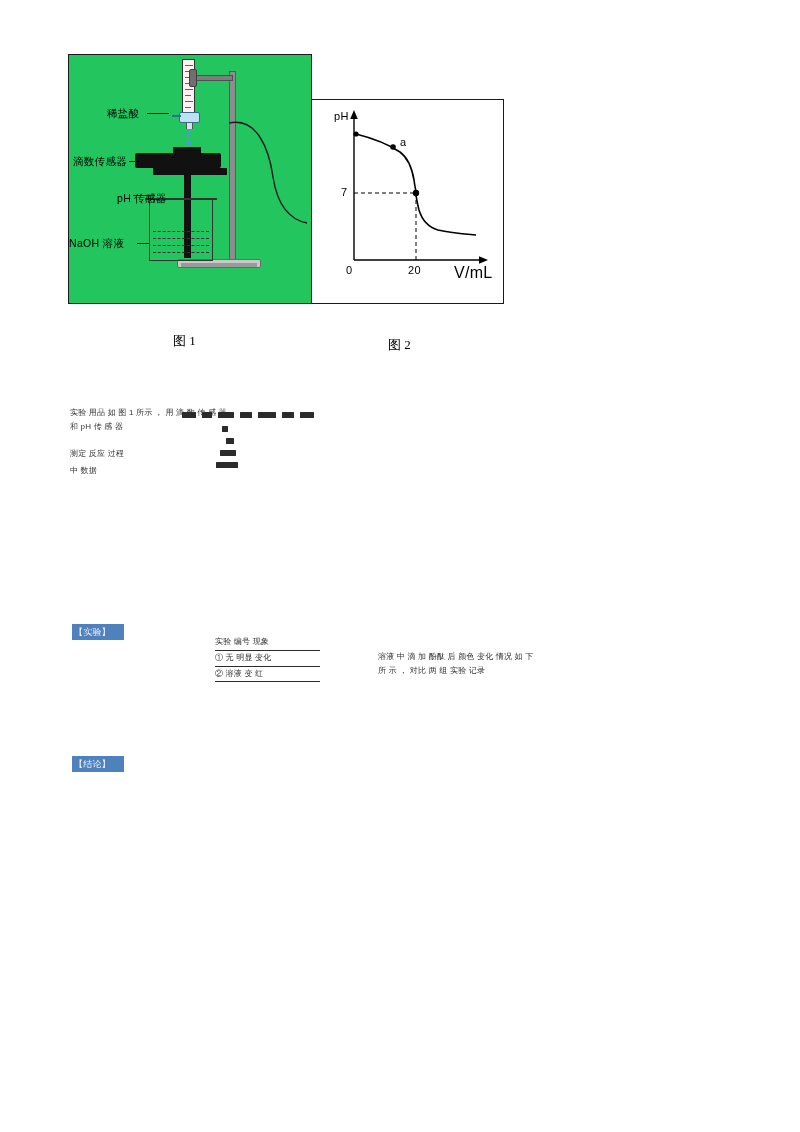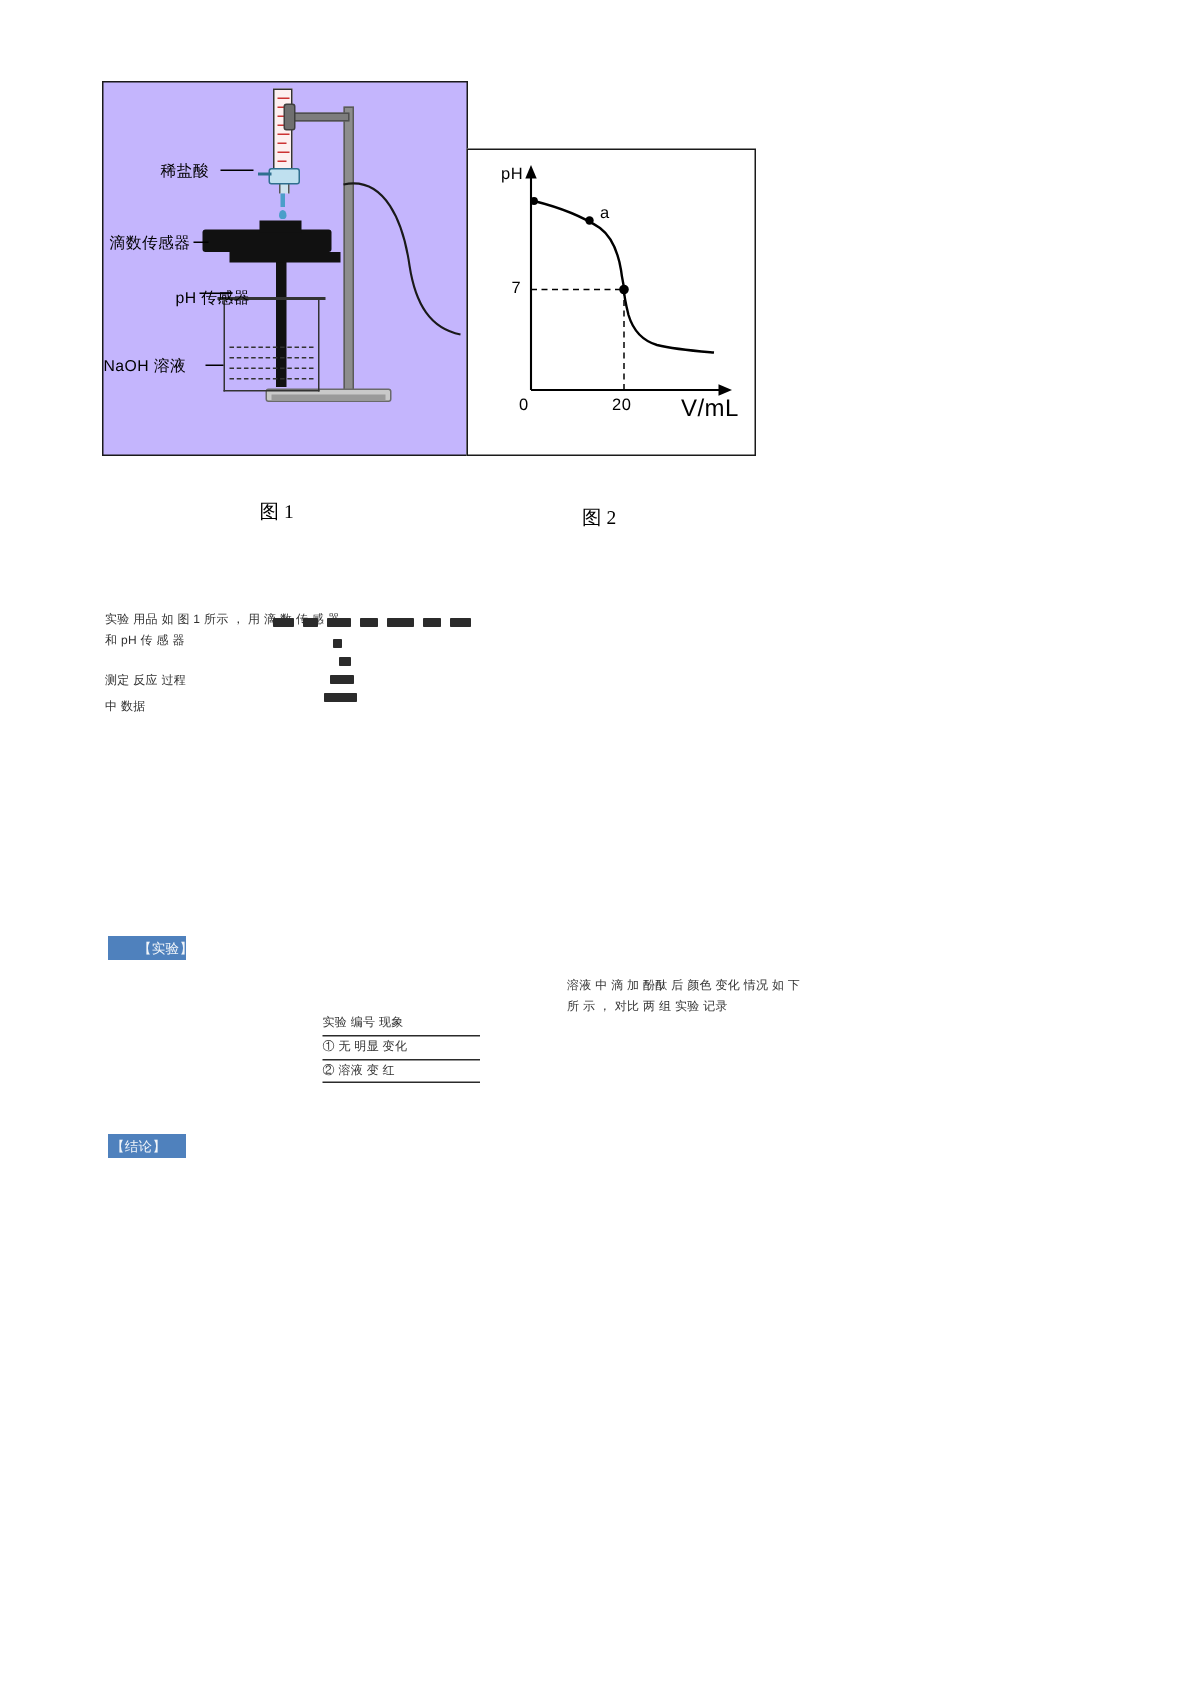--- a/index.html
+++ b/index.html
@@ -24,21 +24,21 @@
     width: 436px;
     height: 250px;
   }
 
   #fig1-panel {
     position: absolute;
     left: 0;
     top: 0;
     width: 244px;
     height: 250px;
-    background: #c4b5fd;
+    background: #22c55e;
     border: 1px solid #1a1a1a;
     box-sizing: border-box;
     text-align: center;
   }
 
   #fig2-panel {
     position: absolute;
     left: 243px;
     top: 45px;
     width: 193px;
@@ -226,23 +226,23 @@
     <div class="blob" style="left:76px;top:4px;  width:18px; height:6px;"></div>
     <div class="blob" style="left:100px;top:4px; width:12px; height:6px;"></div>
     <div class="blob" style="left:118px;top:4px; width:14px; height:6px;"></div>
     <div class="blob" style="left:40px; top:18px; width:6px; height:6px;"></div>
     <div class="blob" style="left:44px; top:30px; width:8px; height:6px;"></div>
     <div class="blob" style="left:38px; top:42px; width:16px; height:6px;"></div>
     <div class="blob" style="left:34px; top:54px; width:22px; height:6px;"></div>
   </div>
 
   <div class="hl" style="left:72px; top:624px; width:52px; height:16px;"></div>
-  <div class="txt-illegible" style="left:74px; top:628px; color:#ffffff; font-size:9px;margin-left:18px;">【实验】</div>
-
-  <div class="tiny-table" style="left:215px; top:677px; width:105px; height:45px;text-decoration:underline;">
+  <div class="txt-illegible" style="left:74px; top:628px; color:#ffffff; font-size:9px;">【实验】</div>
+
+  <div class="tiny-table" style="left:215px; top:637px; width:105px; height:45px;text-decoration:underline;">
     <div class="txt-illegible" style="left:0; top:0;">实验 编号 现象</div>
     <div class="rowline" style="left:0; top:13px; width:105px;"></div>
     <div class="txt-illegible" style="left:0; top:16px;">① 无 明显 变化</div>
     <div class="rowline" style="left:0; top:29px; width:105px;"></div>
     <div class="txt-illegible" style="left:0; top:32px;">② 溶液 变 红</div>
     <div class="rowline" style="left:0; top:44px; width:105px;"></div>
   </div>
 
   <div style="position:absolute; left:378px; top:652px; width:140px;">
     <div class="txt-illegible" style="left:0; top:0;">溶液 中 滴 加 酚酞 后 颜色 变化 情况 如 下</div>

